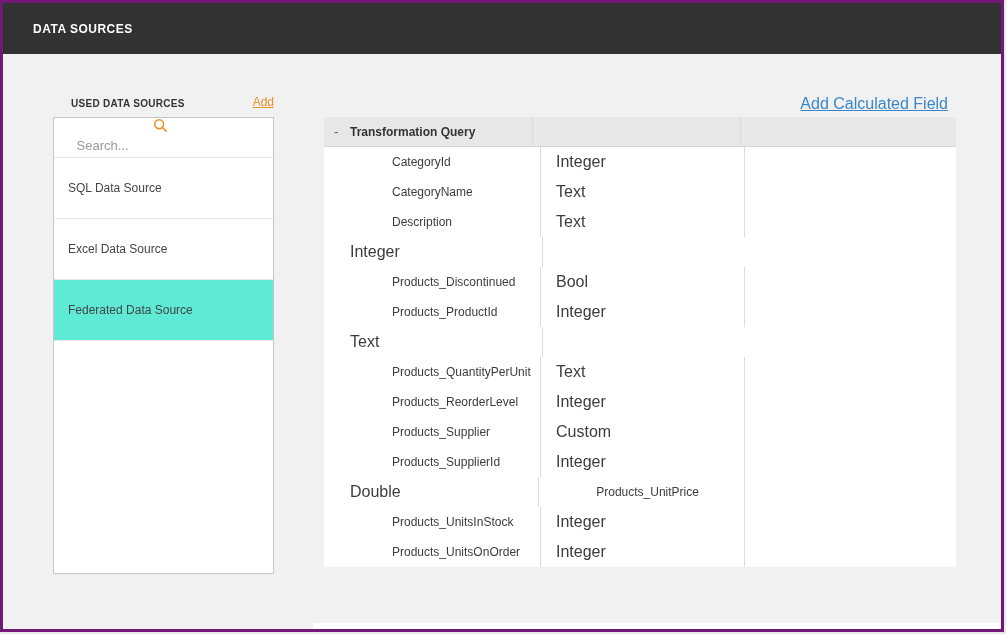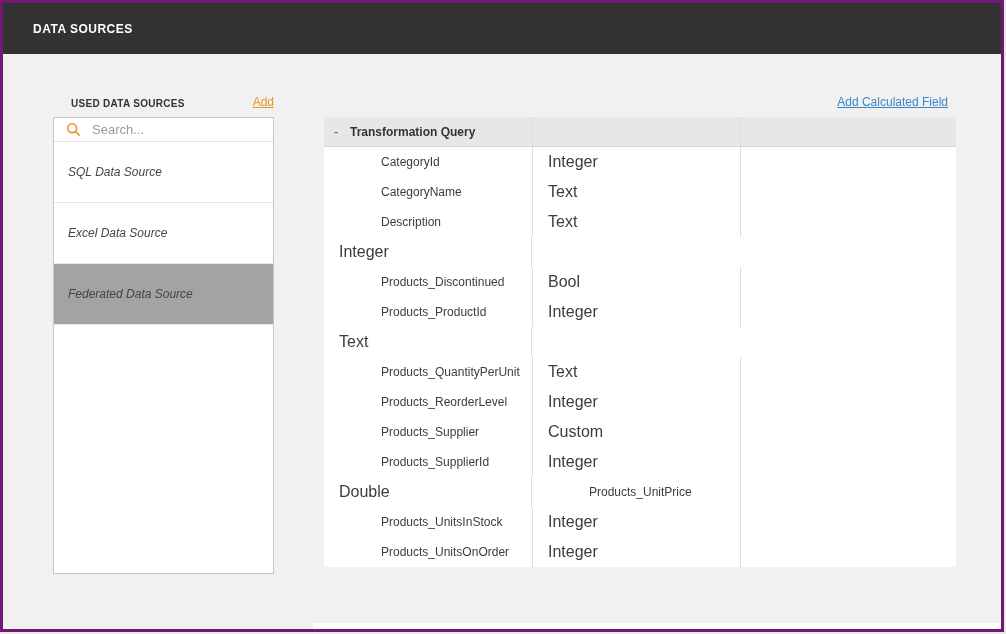--- a/index.html
+++ b/index.html
@@ -25,65 +25,66 @@
     position: absolute; left: 50px; top: 95px;
     font-size: 10px; font-weight: bold; color: #333; letter-spacing: 0.3px; padding-left: 18px;
   }
   .add-link {
     position: absolute; left: 50px; top: 92px; width: 221px;
     text-align: right;
     font-size: 12px; color: #e8932c; text-decoration: underline; cursor: pointer;
   }
   .add-calc-link {
     position: absolute; right: 53px; top: 92px;
-    font-size: 12px; color: #3a86c8; text-decoration: underline; cursor: pointer;
+    font-size: 16px; color: #3a86c8; text-decoration: underline; cursor: pointer;
   }
   .left-panel {
     position: absolute; left: 50px; top: 114px; width: 221px; height: 457px;
     background: #ffffff; border: 1px solid #c6c6c6;
   }
   .search-box {
-    height: 24px; display: flex; align-items: center;
+    height: 40px; display: flex; align-items: center;
     padding: 0 10px 0 12px;
     border-bottom: 1px solid #e3e3e3;
+    flex-direction: column;
   }
   .search-box svg { flex: 0 0 auto; margin-right: 9px; }
   .search-box input {
     flex: 1 1 auto; min-width: 0;
     border: none; outline: none; background: transparent;
     font-family: "Liberation Sans", sans-serif;
     font-size: 13px; color: #333;
   }
   .search-box input::placeholder { color: #9a9a9a; }
   .ds-item {
     height: 61px; display: flex; align-items: center;
     padding-left: 14px;
     border-bottom: 1px solid #e6e6e6;
     font-size: 12px; color: #444;
-    cursor: pointer; background: #ffffff; font-style: italic;
-  }
-  .ds-item.selected { background: #a3a3a3; }
+    cursor: pointer; background: #ffffff;
+  }
+  .ds-item.selected { background: #5eead4; }
   .table {
     position: absolute; left: 321px; top: 114px; width: 632px;
     background: #ffffff;
   }
   .thead {
     display: flex; height: 30px;
     background: #e7e7e7; border-bottom: 1px solid #d5d5d5;
   }
   .th, .td { display: flex; align-items: center; }
   .col-1 { width: 209px; border-right: 1px solid #dcdcdc; }
   .col-2 { width: 208px; border-right: 1px solid #dcdcdc; }
   .col-3 { width: 215px; }
   .th.col-1 { padding-left: 10px; }
   .collapse {
     width: 10px; color: #555; font-size: 13px; margin-right: 6px; cursor: pointer;
   }
   .th-label { font-size: 12px; font-weight: bold; color: #333; }
-  .trow { display: flex; height: 30px; background: #ffffff; }
+  .trow { display: flex; height: 30px; background: #ffffff; padding-left: 11px; }
   .td-field { padding-left: 57px; font-size: 12px; color: #3c3c3c; }
   .td-type  { padding-left: 15px; font-size: 16px; color: #3c3c3c; }
   .bottom-left {
     position: absolute; left: 0; top: 630px; width: 295px; height: 2px;
     background: #ffffff;
   }
   .bottom-right {
     position: absolute; left: 310px; top: 620px; width: 694px; height: 12px;
     background: #ffffff;
   }

